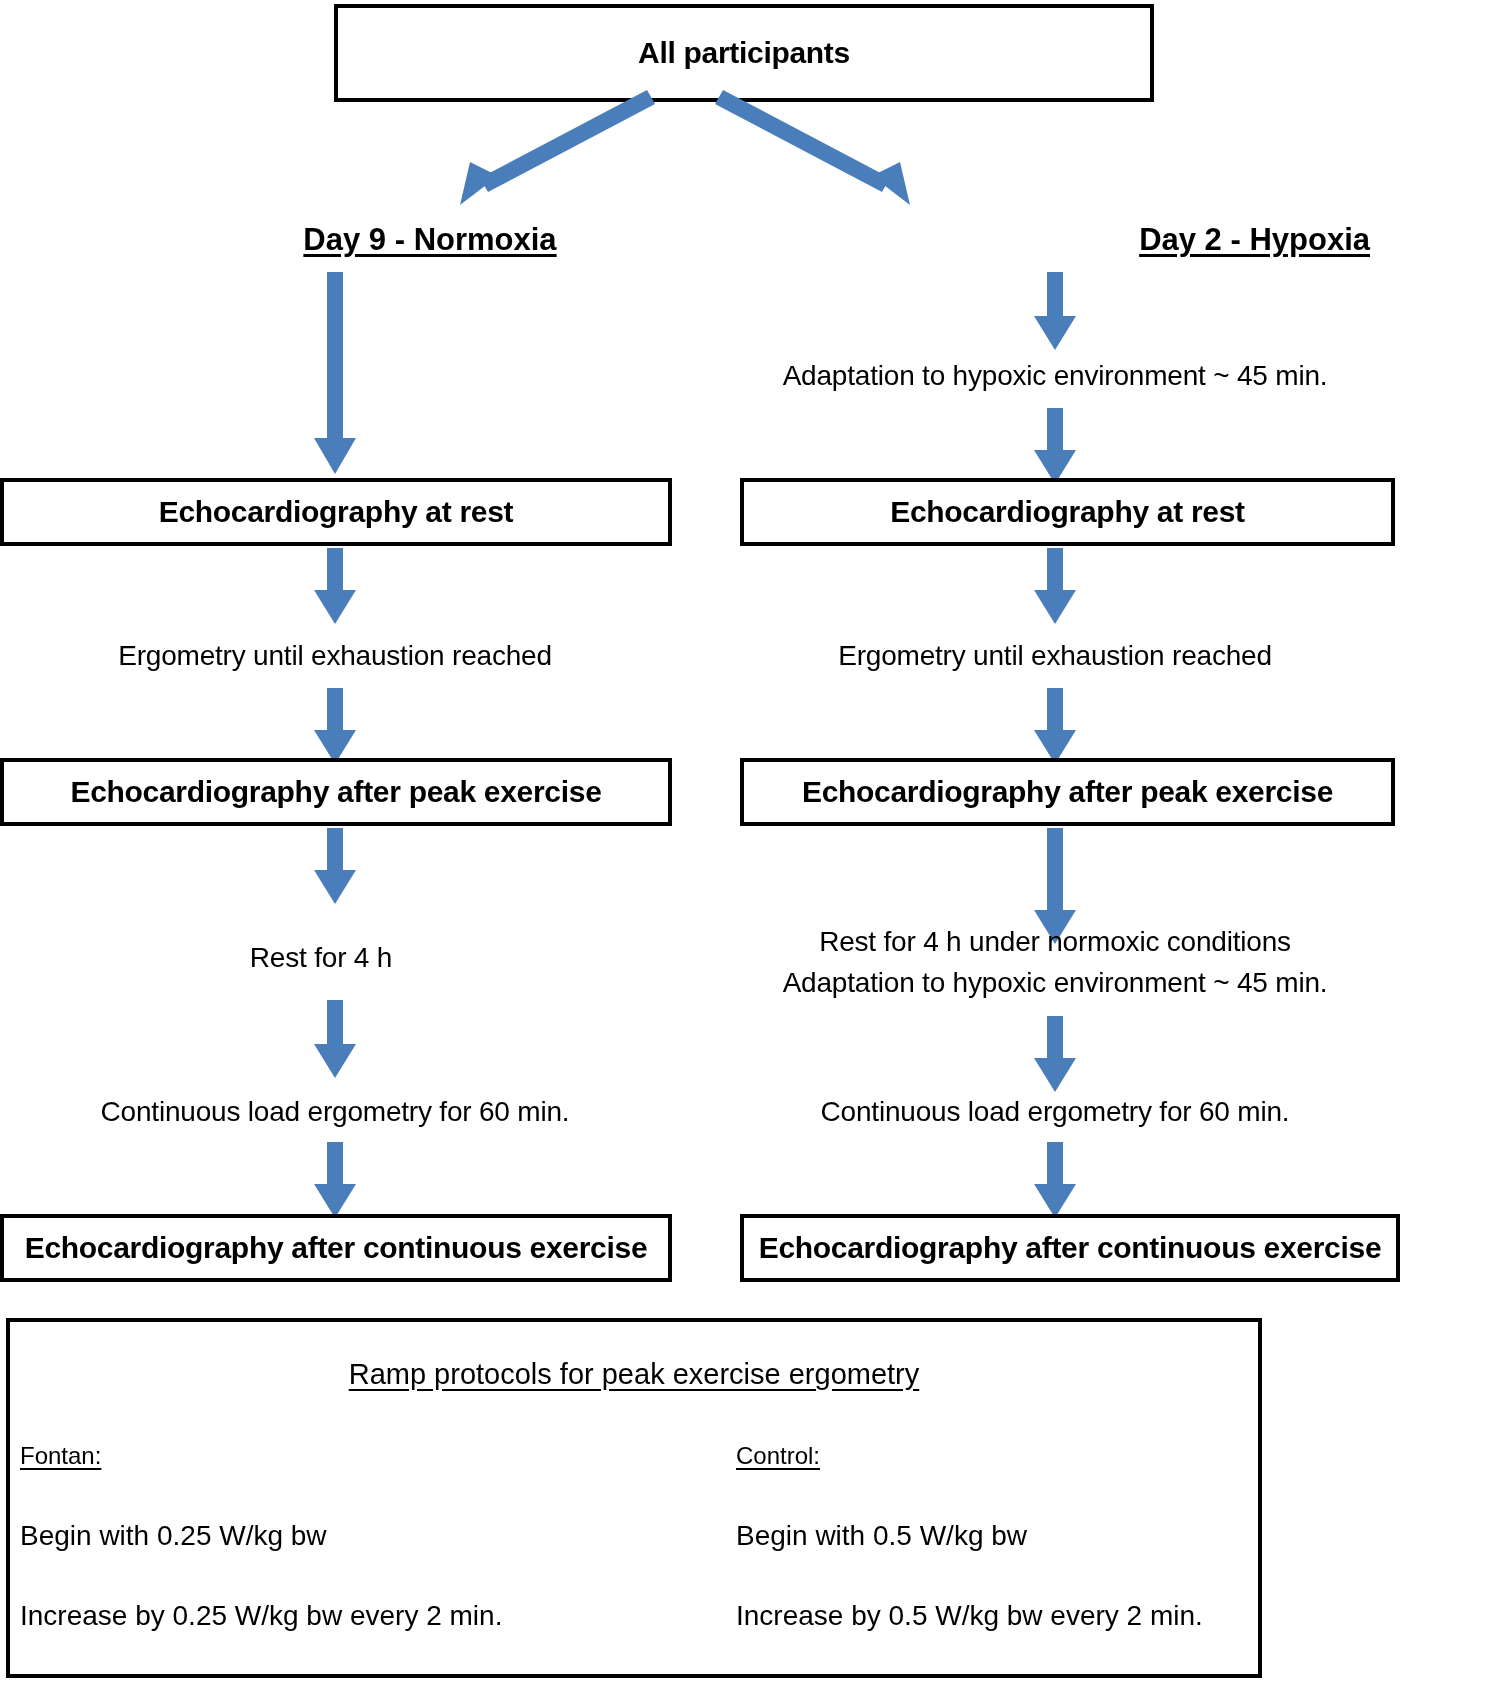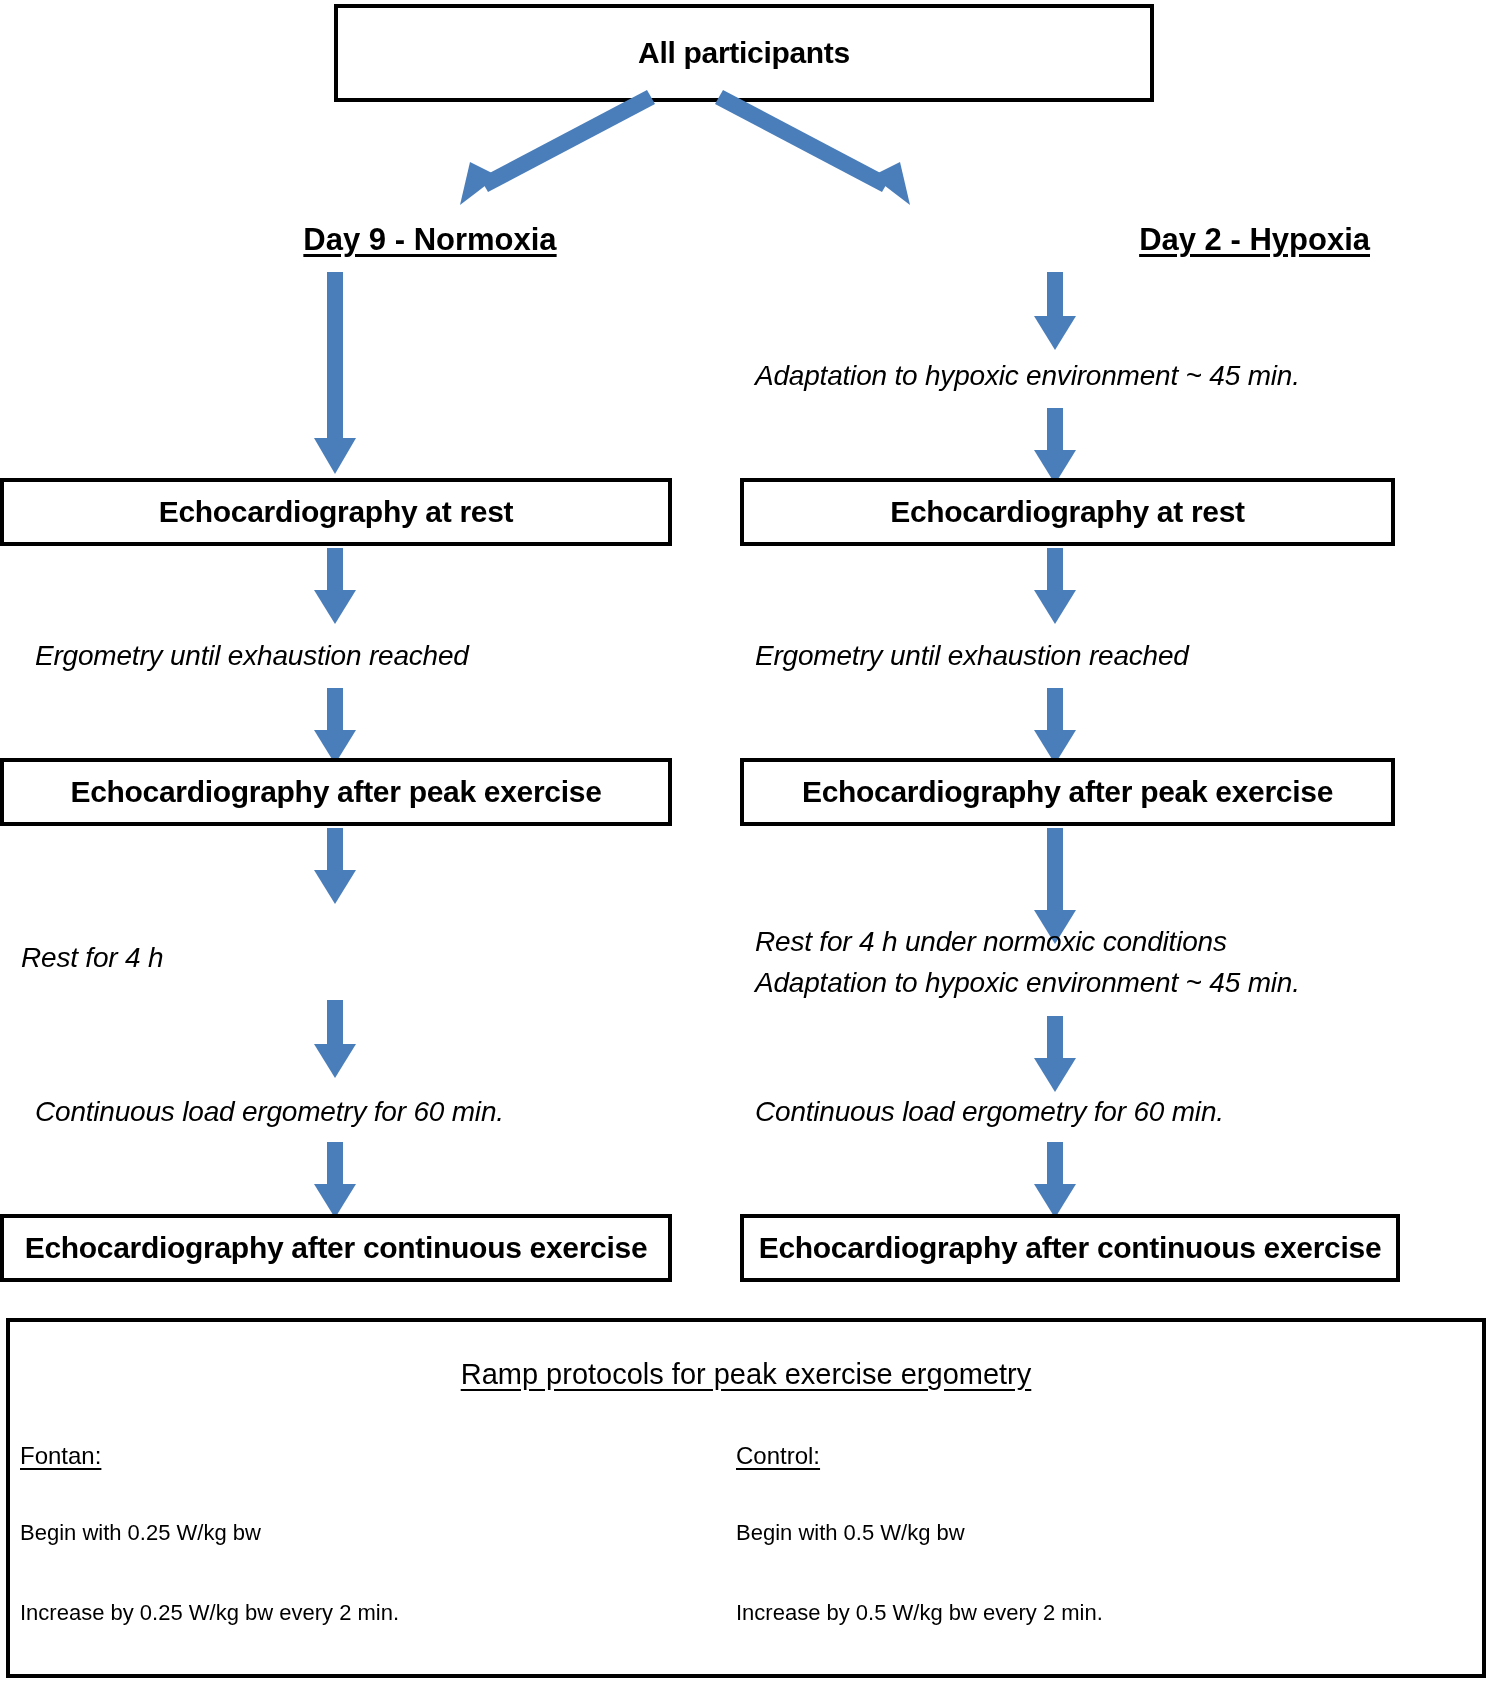--- a/index.html
+++ b/index.html
@@ -30,25 +30,24 @@
   .box-label {
     font-weight: bold;
     font-size: 30px;
     letter-spacing: -0.3px;
     white-space: nowrap;
     text-align: center;
   }
   .plain-text {
     position: absolute;
     font-size: 28px;
-    text-align: left;
+    text-align: center;
     white-space: nowrap;
     line-height: 1.45;
     letter-spacing: -0.2px;
-    font-style: italic;
   }
   .branch-title {
     position: absolute;
     font-size: 31px;
     font-weight: bold;
     text-align: center;
     white-space: nowrap;
     text-decoration: underline;
     text-underline-offset: 4px;
   }
@@ -73,21 +72,21 @@
   }
   .panel-col-head {
     position: absolute;
     font-size: 24px;
     text-decoration: underline;
     text-underline-offset: 4px;
     white-space: nowrap;
   }
   .panel-line {
     position: absolute;
-    font-size: 22px;
+    font-size: 28px;
     white-space: nowrap;
   }
 </style>
 </head>
 <body>
 
 <div id="page">
 
   <div class="box" style="left:334px; top:4px; width:820px; height:98px;">
     <span class="box-label">All participants</span>
@@ -210,21 +209,21 @@
 
   <svg class="arrow-svg" style="left:1030px; top:1142px;" width="50" height="78" viewBox="0 0 50 78">
     <rect x="17" y="0" width="16" height="44" fill="#4a7ebb"></rect>
     <path d="M 4 42 L 46 42 L 25 76 Z" fill="#4a7ebb"></path>
   </svg>
 
   <div class="box" style="left:740px; top:1214px; width:660px; height:68px;">
     <span class="box-label">Echocardiography after continuous exercise</span>
   </div>
 
-  <div class="panel" style="left:6px; top:1318px; width:1480px; height:360px;">
+  <div class="panel" style="left:6px; top:1318px; width:1256px; height:360px;">
 
     <div class="panel-title" style="left:0px; top:36px;">Ramp protocols for peak exercise ergometry</div>
 
     <div class="panel-col-head" style="left:10px; top:120px;">Fontan:</div>
 
     <div class="panel-line" style="left:10px; top:198px;">Begin with 0.25 W/kg bw</div>
 
     <div class="panel-line" style="left:10px; top:278px;">Increase by 0.25 W/kg bw every 2 min.</div>
 
     <div class="panel-col-head" style="left:726px; top:120px;">Control:</div>

